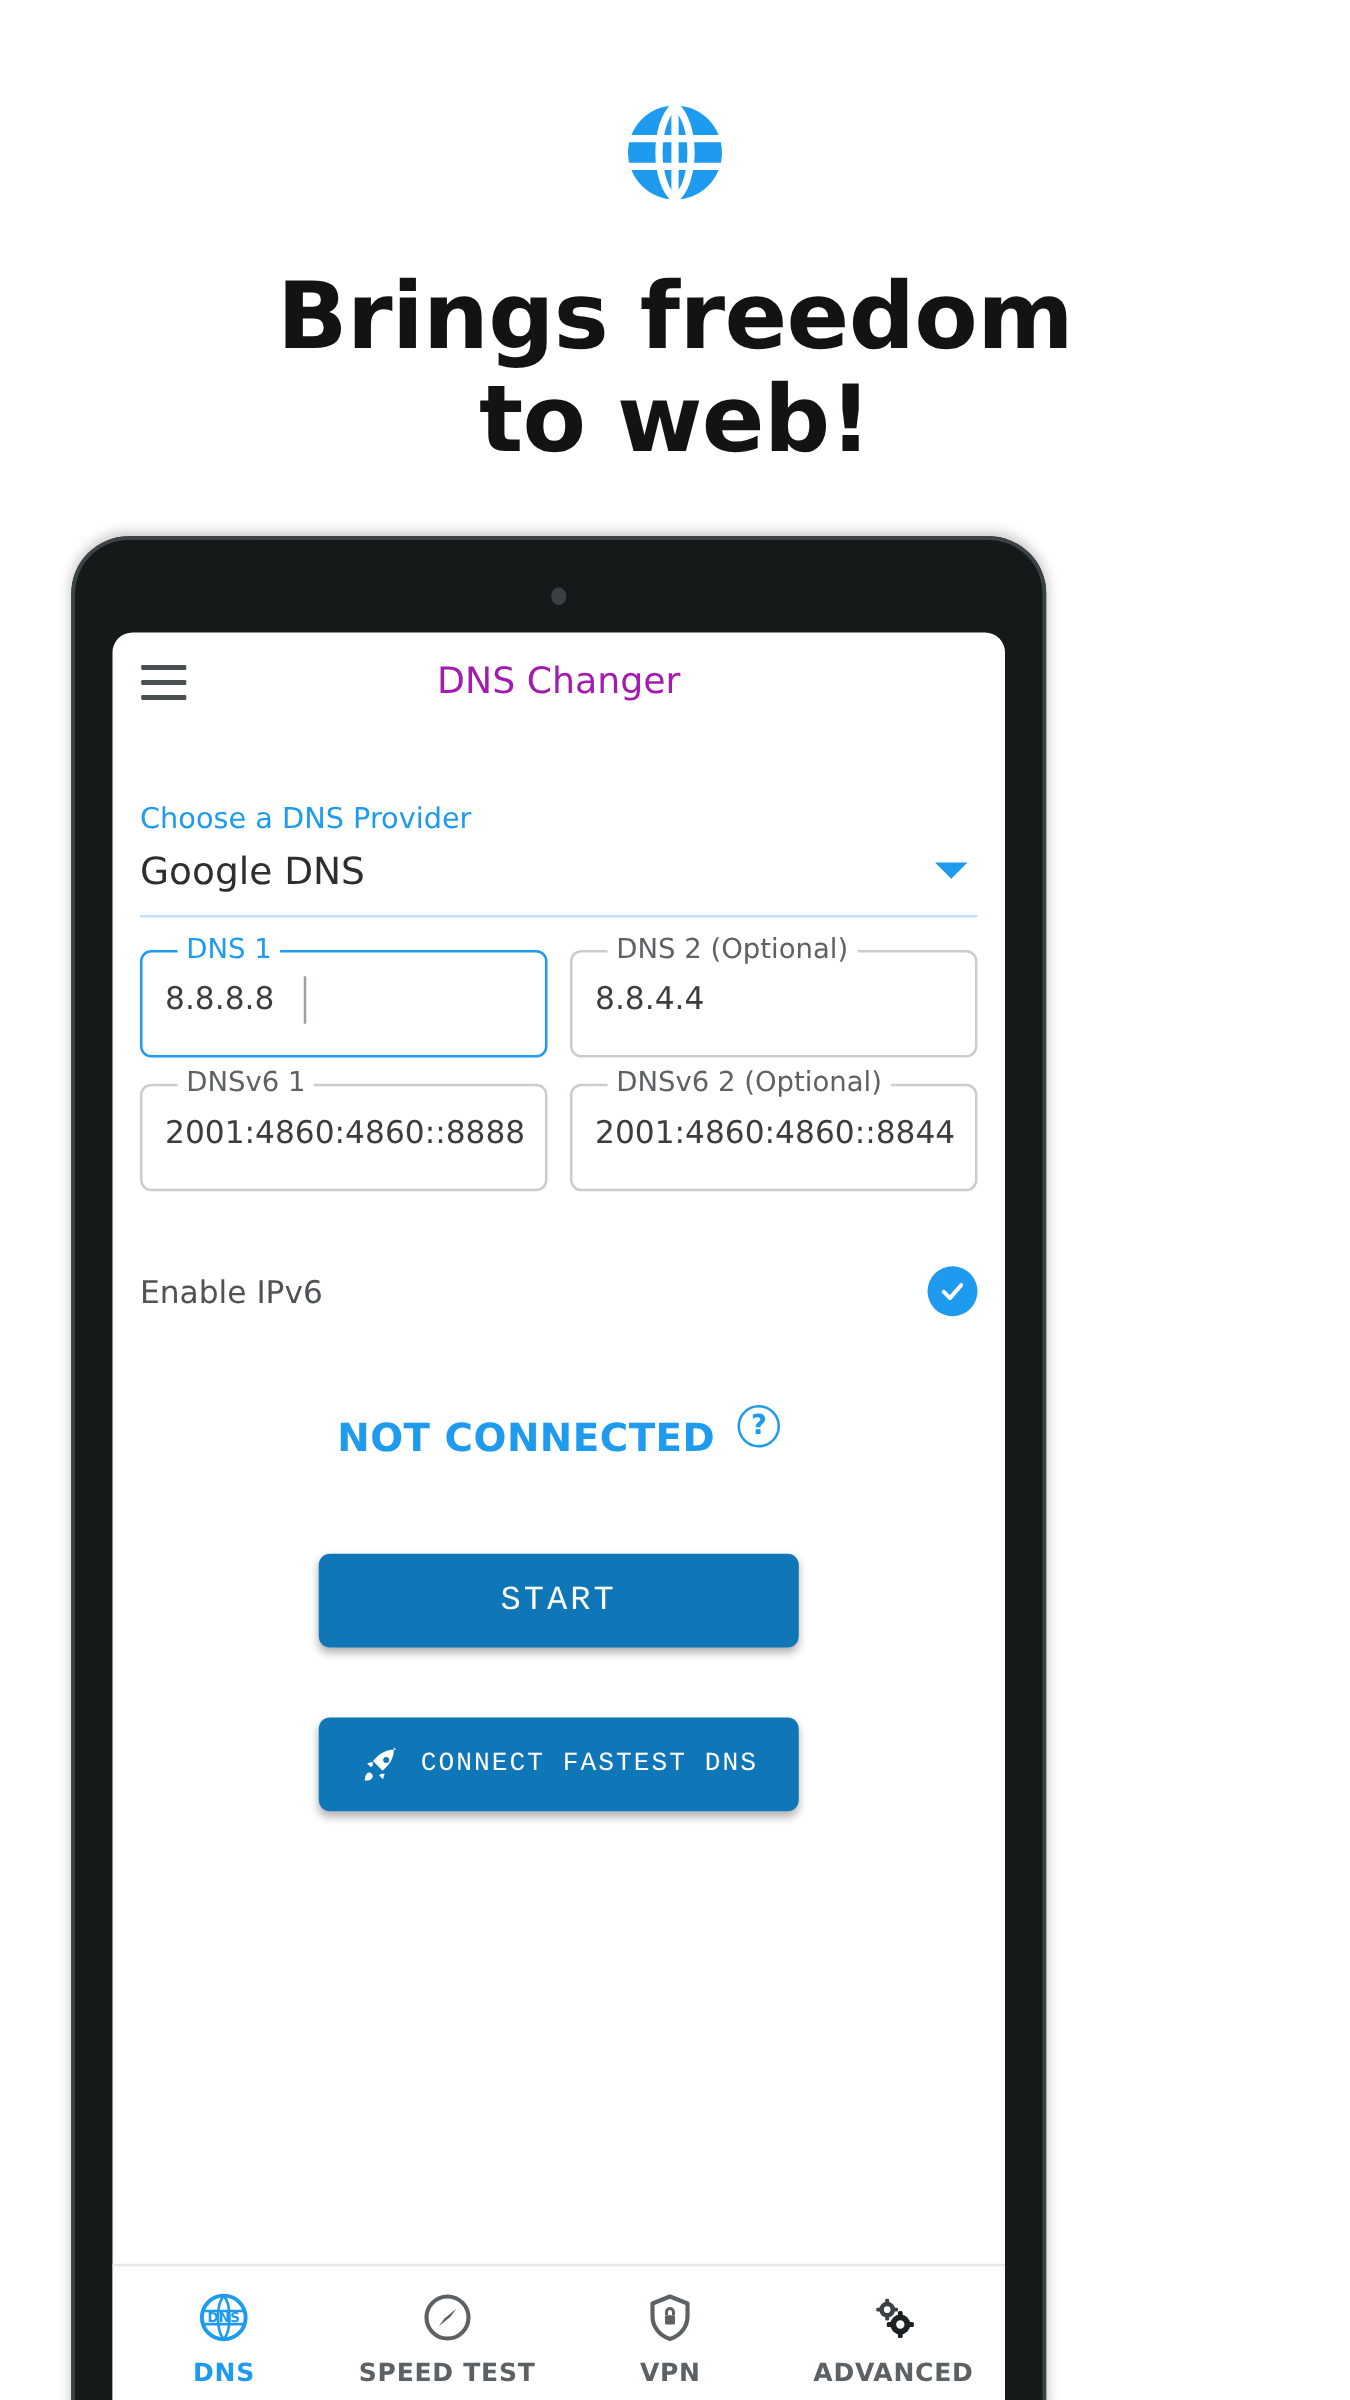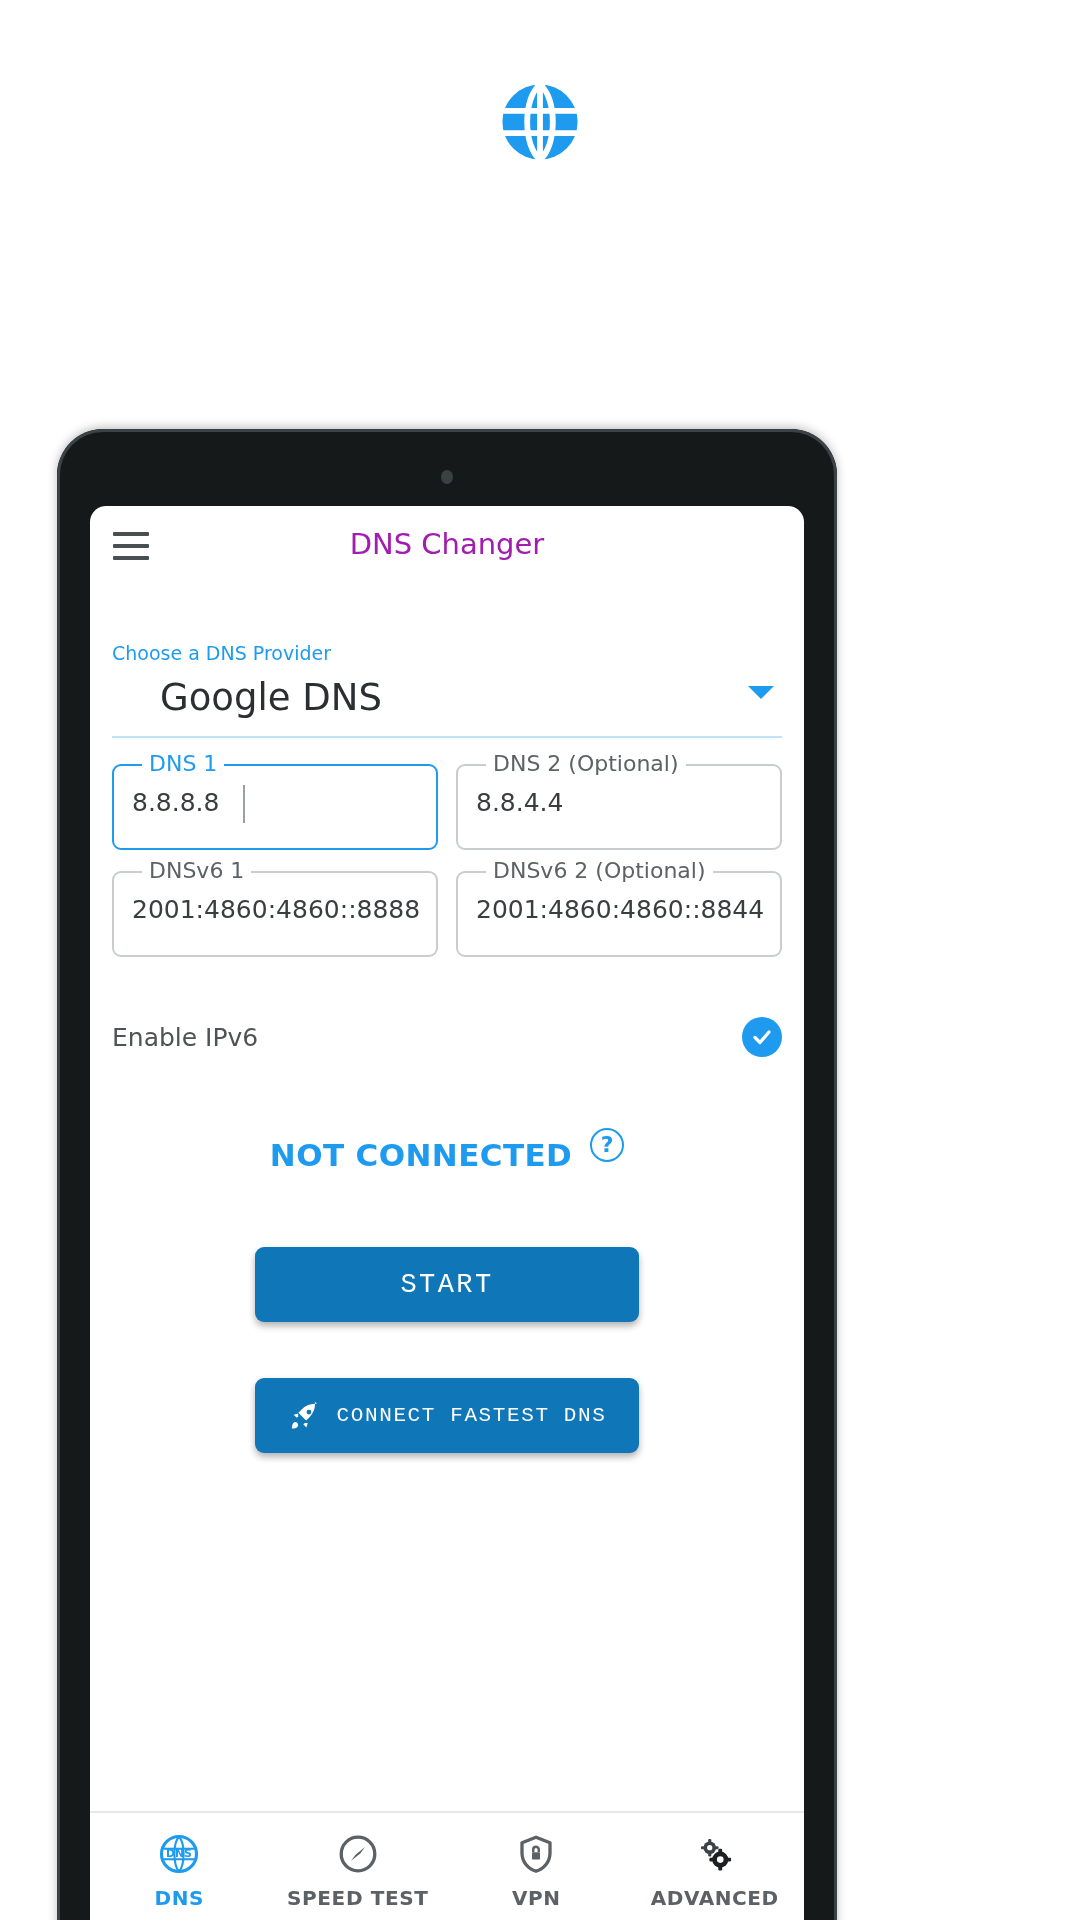--- a/index.html
+++ b/index.html
@@ -66,35 +66,34 @@
     font-size: 29px;
     color: #a21caf;
     font-family: "DejaVu Sans", sans-serif;
   }
 
   
   .content { padding: 0 22px; }
 
   .field-label-top {
     margin-top: 56px;
-    font-size: 19px;
+    font-size: 23px;
     color: #1e9bef;
     font-family: "DejaVu Sans", sans-serif;
   }
   .select-row {
     position: relative;
     margin-top: 12px;
     padding-bottom: 17px;
     border-bottom: 2px solid #bfe3fa;
   }
   .select-value {
-    font-size: 37px;
+    font-size: 30px;
     color: #2b2f31;
     font-family: "DejaVu Sans", sans-serif;
-    margin-left: 48px;
   }
   .caret {
     position: absolute; right: 8px; top: 10px;
     width: 0; height: 0;
     border-left: 13px solid transparent;
     border-right: 13px solid transparent;
     border-top: 13px solid #1e9bef;
   }
 
   
@@ -220,20 +219,24 @@
         <circle cx="24" cy="24" r="22" fill="#1e9bef"></circle>
         <g fill="none" stroke="#ffffff" stroke-width="3.4" stroke-linecap="round">
           <line x1="3" y1="17.5" x2="45" y2="17.5"></line>
           <line x1="3" y1="30.5" x2="45" y2="30.5"></line>
           <line x1="24" y1="2" x2="24" y2="46"></line>
           <path d="M24 2 C14 10 14 38 24 46"></path>
           <path d="M24 2 C34 10 34 38 24 46"></path>
         </g>
         <circle cx="24" cy="24" r="22" fill="none" stroke="#ffffff" stroke-width="0"></circle>
       </svg>
+    </div>
+    <div class="promo-title">
+      <span>Brings freedom</span>
+      <span>to web!</span>
     </div>
   </div>
 
   <div class="device">
     <div class="camera"></div>
 
     <div class="screen">
 
       <div class="appbar">
         <div class="hamburger">

